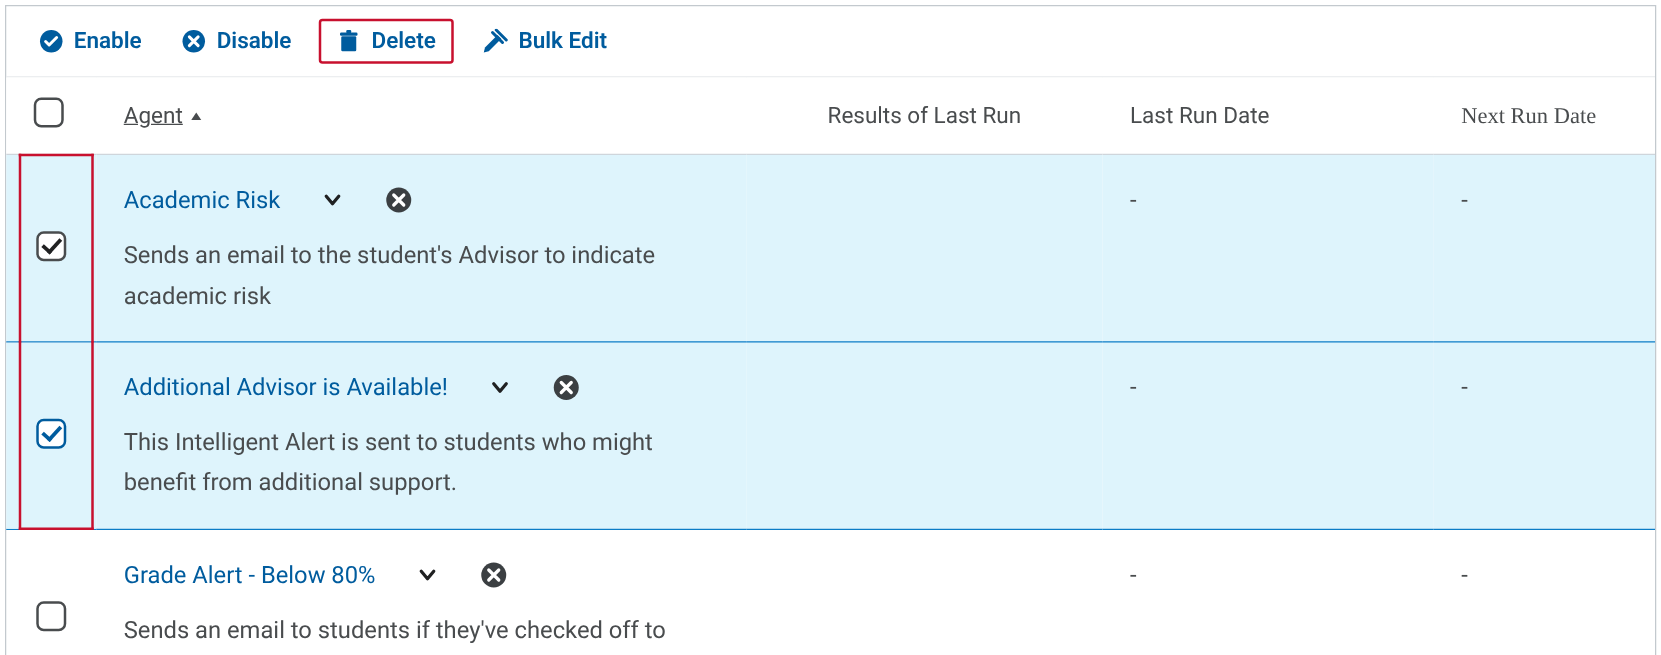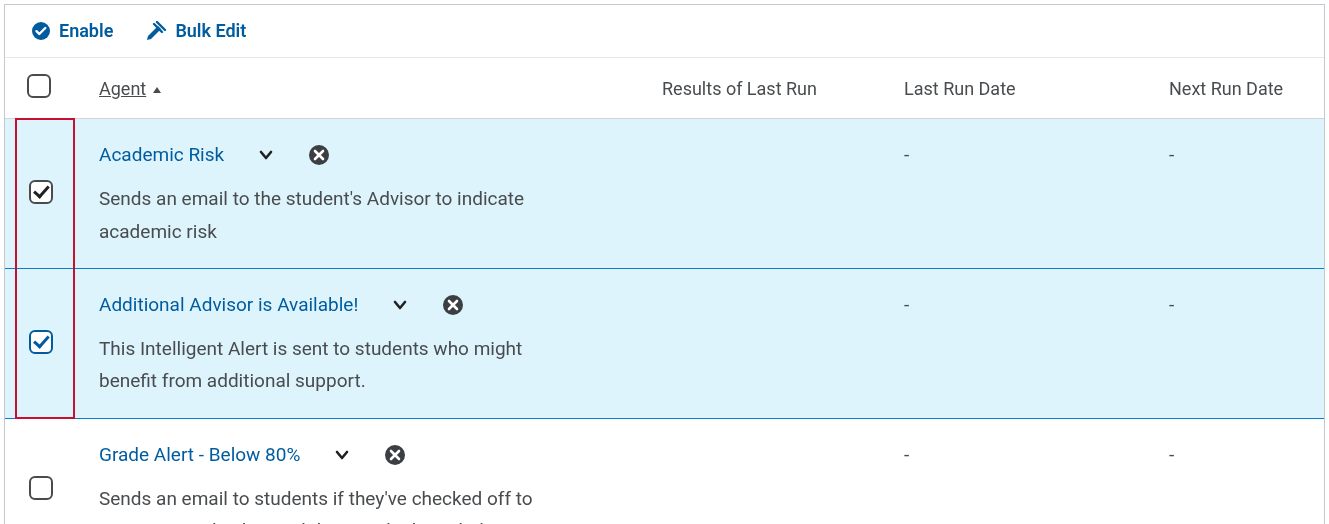--- a/index.html
+++ b/index.html
@@ -53,21 +53,21 @@
     color: #494c4e;
     font-size: 18px;
     padding: 16px 22px;
     border-bottom: 1px solid #cfd5db;
     background: #fff;
   }
   thead th.col-check { width: 72px; }
   thead th.col-agent { width: 520px; }
   thead th.col-results { width: 285px; text-align: center; }
   thead th.col-lastrun { width: 265px; }
-  thead th.col-nextrun { width: auto; }
+  thead th.col-nextrun { width: auto; font-family: Liberation Serif, serif; }
   .sort-header {
     display: inline-flex;
     align-items: center;
     gap: 6px;
     text-decoration: underline;
   }
   tbody td {
     vertical-align: top;
     padding: 20px 22px;
     border-bottom: 1px solid #8aa6bd;
@@ -155,21 +155,40 @@
     <div class="tool-btn">
       <span>
         <svg width="20" height="20" viewBox="0 0 20 20">
             <circle cx="10" cy="10" r="9" fill="#005c9e"></circle>
             <path d="M5.5 10.2 l2.8 2.8 l6 -6" stroke="#fff" stroke-width="2.4" fill="none" stroke-linecap="round" stroke-linejoin="round"></path>
           </svg>
       </span>
       <span>Enable</span>
     </div>
 
-
+    <div class="tool-btn">
+      <span>
+        <svg width="20" height="20" viewBox="0 0 20 20">
+            <circle cx="10" cy="10" r="9" fill="#005c9e"></circle>
+            <path d="M6.5 6.5 L13.5 13.5 M13.5 6.5 L6.5 13.5" stroke="#fff" stroke-width="2.4" stroke-linecap="round"></path>
+          </svg>
+      </span>
+      <span>Disable</span>
+    </div>
+
+    <div class="tool-btn highlight-red">
+      <span>
+        <svg width="20" height="20" viewBox="0 0 20 20" fill="#005c9e">
+            <rect x="4" y="6" width="12" height="12" rx="1"></rect>
+            <rect x="3" y="3" width="14" height="2.5" rx="1"></rect>
+            <rect x="8" y="1" width="4" height="2.5" rx="1"></rect>
+          </svg>
+      </span>
+      <span>Delete</span>
+    </div>
 
     <div class="tool-btn">
       <span>
         <svg width="22" height="20" viewBox="0 0 22 20" fill="none" stroke="#005c9e" stroke-width="2.4" stroke-linecap="round" stroke-linejoin="round">
           <path d="M3 15 L13 5 L16 8 L6 18 L2 19 Z" fill="#005c9e" stroke="none"></path>
           <path d="M9 3 L17 11"></path>
           <path d="M12 1 L20 9"></path>
         </svg>
       </span>
       <span>Bulk Edit</span>

